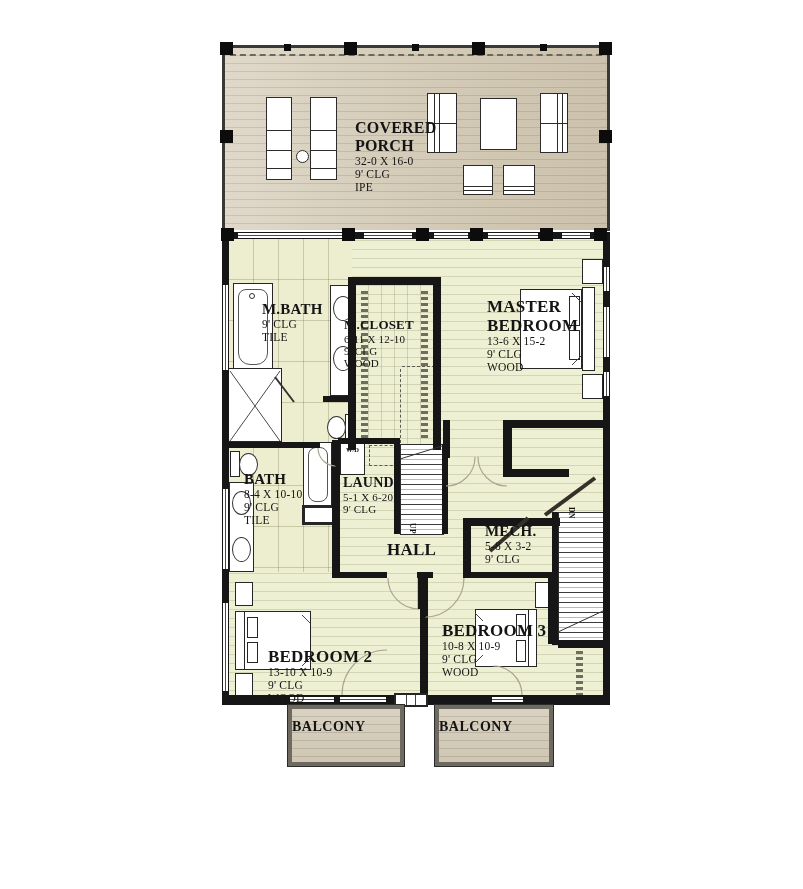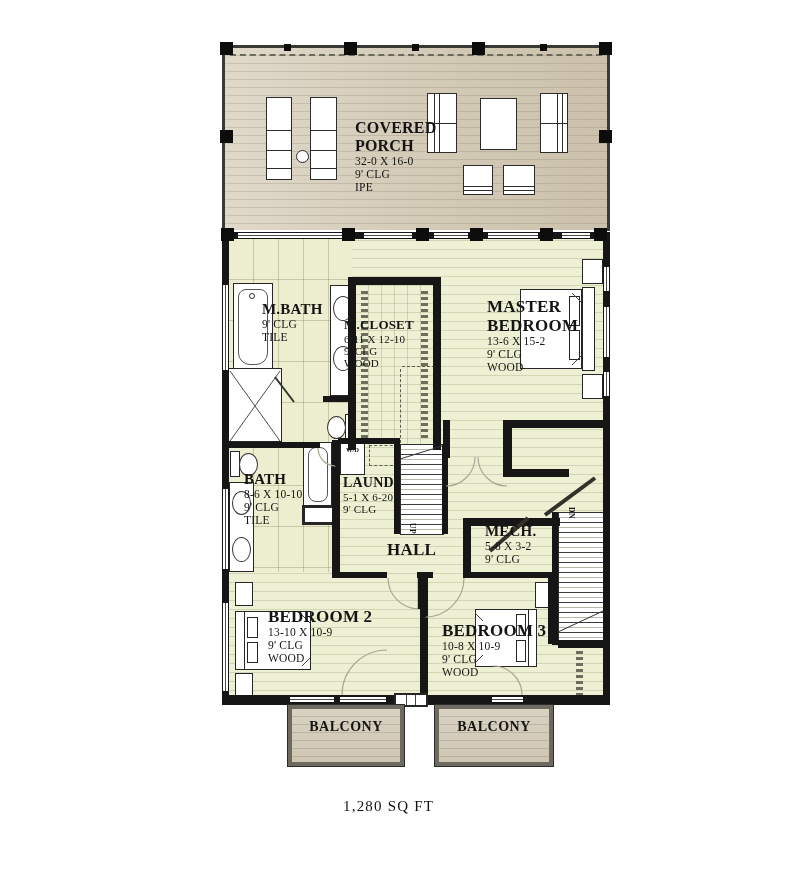--- a/index.html
+++ b/index.html
@@ -21,21 +21,21 @@
     background-image:repeating-linear-gradient(180deg,rgba(0,0,0,0) 0 8px,rgba(120,114,78,.22) 8px 9px)}
   .tile{position:absolute;background-color:#edeecf;background-image:
     repeating-linear-gradient(90deg,rgba(0,0,0,0) 0 24px,rgba(115,112,75,.3) 24px 25px),
     repeating-linear-gradient(180deg,rgba(0,0,0,0) 0 40px,rgba(115,112,75,.3) 40px 41px)}
   .vplank{position:absolute;background-image:repeating-linear-gradient(90deg,rgba(0,0,0,0) 0 12px,rgba(120,114,78,.25) 12px 13px)}
   .porchdeck{position:absolute;background-image:
     repeating-linear-gradient(180deg,rgba(0,0,0,0) 0 7px,rgba(85,75,55,.16) 7px 8px),
     linear-gradient(90deg,#e0d9ca,#d5ccb9 45%,#cbc1ac)}
   .balc{position:absolute;border:4px solid #6e6a60;outline:1.5px solid #2b2b2b;
     background-image:repeating-linear-gradient(180deg,rgba(0,0,0,0) 0 7px,rgba(85,75,55,.18) 7px 8px),
-    linear-gradient(180deg,#d9d2c2,#cfc6b3);display:flex;justify-content:center}
+    linear-gradient(180deg,#d9d2c2,#cfc6b3);display:flex;justify-content:flex-start}
   .treads{position:absolute;background-color:#fff;border:1px solid #2e2e2e;background-image:
     repeating-linear-gradient(180deg,rgba(0,0,0,0) 0 4px,#b9b9ab 4px 5px,rgba(0,0,0,0) 5px 9px,#3c3c3c 9px 10px)}
   .lbl{position:absolute;line-height:1.12;letter-spacing:.2px;white-space:nowrap;z-index:6}
   .nm{font-weight:700;font-size:17px}
   .nm2{font-weight:700;font-size:15px}
   .nm3{font-weight:700;font-size:13px}
   .nmp{font-weight:700;font-size:16px}
   .sub{font-size:11.5px}
   .vtxt{position:absolute;font-size:7.5px;font-weight:700;letter-spacing:.5px;writing-mode:vertical-rl;z-index:6}
   .elv{position:absolute;left:291px;top:381px;width:74px;height:47px;border:3.5px solid #161616;
@@ -260,52 +260,51 @@
     <div class="lbl" style="left:265px;top:252px">
       <div class="nm">MASTER</div>
       <div class="nm">BEDROOM</div>
       <div class="sub">13-6 X 15-2</div>
       <div class="sub">9' CLG</div>
       <div class="sub">WOOD</div>
     </div>
 
     <div class="lbl" style="left:22px;top:426px">
       <div class="nm2">BATH</div>
-      <div class="sub">8-6 X 10-10</div>
+      <div class="sub">8-4 X 10-10</div>
       <div class="sub">9' CLG</div>
       <div class="sub">TILE</div>
     </div>
 
     <div class="lbl" style="left:121px;top:430px">
       <div class="nm2" style="font-size:14px">LAUND.</div>
       <div class="sub" style="font-size:11px">5-1 X 6-20</div>
       <div class="sub" style="font-size:11px">9' CLG</div>
     </div>
 
     <div class="lbl" style="left:165px;top:495px">
       <div class="nm">HALL</div>
     </div>
 
     <div class="lbl" style="left:263px;top:478px">
       <div class="nm2">MECH.</div>
       <div class="sub">5-8 X 3-2</div>
       <div class="sub">9' CLG</div>
     </div>
 
-    <div class="lbl" style="left:46px;top:562px">
+    <div class="lbl" style="left:46px;top:602px">
       <div class="nm">BEDROOM 2</div>
       <div class="sub">13-10 X 10-9</div>
       <div class="sub">9' CLG</div>
       <div class="sub">WOOD</div>
     </div>
 
     <div class="lbl" style="left:220px;top:576px">
       <div class="nm">BEDROOM 3</div>
       <div class="sub">10-8 X 10-9</div>
       <div class="sub">9' CLG</div>
       <div class="sub">WOOD</div>
     </div>
   </div>
 
   <div class="title">
-    <div class="t2">1,280 SQ FT</div>
   </div>
 </div>
 
 </body></html>

